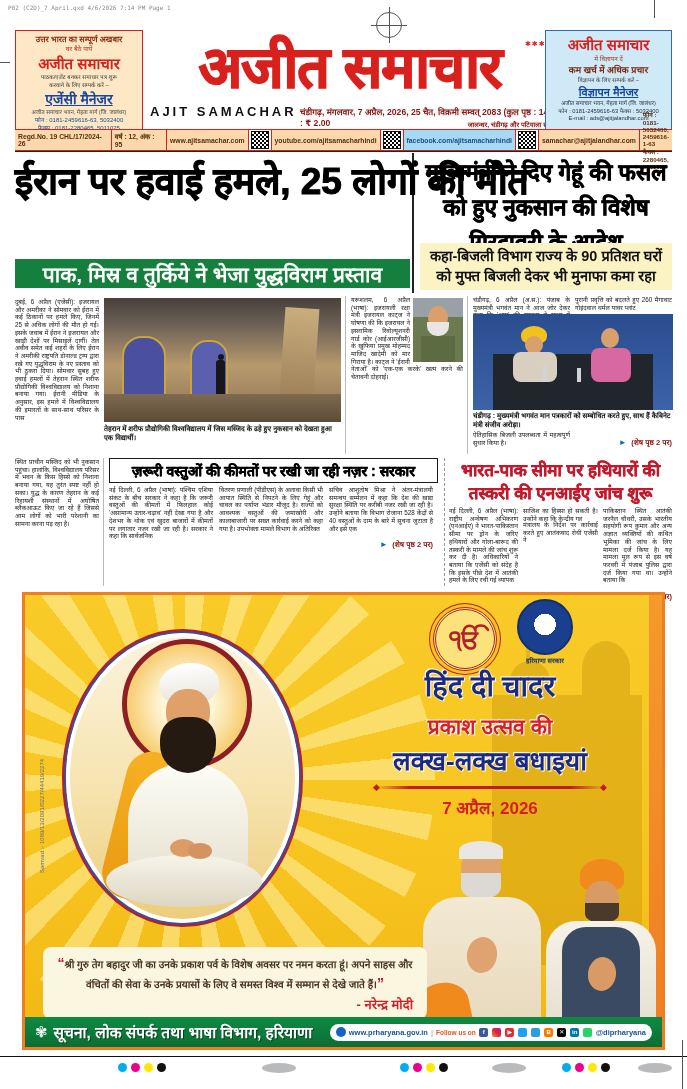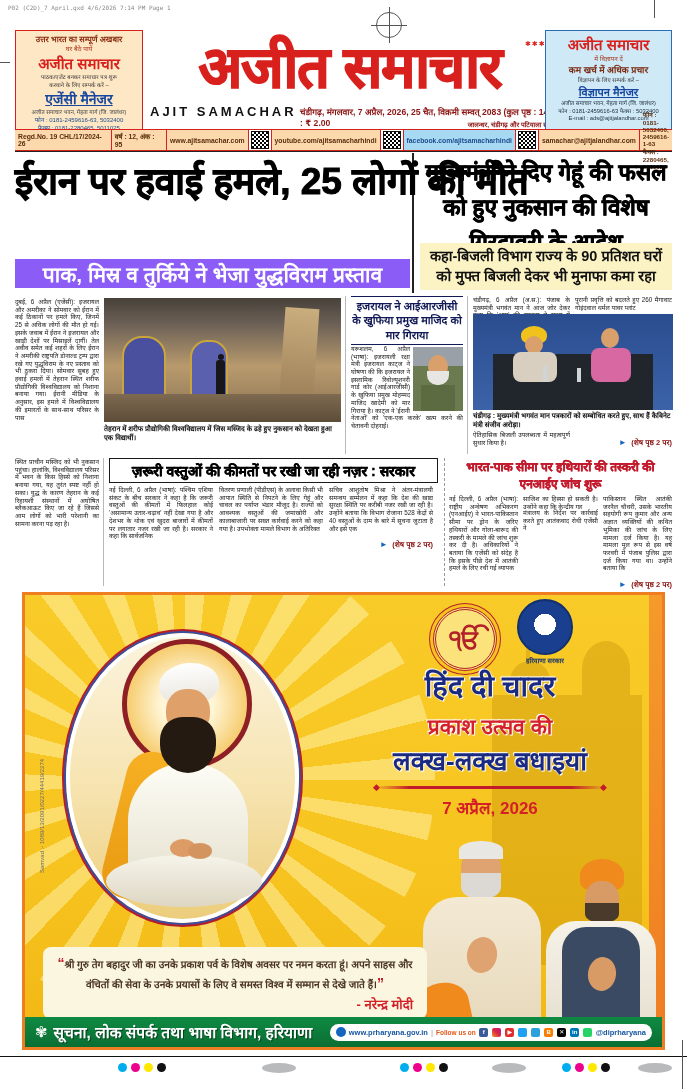--- a/index.html
+++ b/index.html
@@ -80,40 +80,39 @@
       </div>
     <div style="background:#fbd9ad;font-size:6.8px;font-weight:bold;color:#5a2d0c;display:flex;align-items:center;padding:0 3px;border-right:1px solid #d8201d;">samachar@ajitjalandhar.com</div>
     <div style="background:#fbd9ad;font-size:6.2px;font-weight:bold;color:#5a2d0c;display:flex;align-items:center;padding:0 3px;flex:1;">फोन : 0181-5032400, 2459616-1-63 फैक्स : 2280465, 5011025</div>
   </div>
 
   <div class="abs" style="left:15px;top:151px;width:657px;height:1px;background:#222;"></div>
   <div class="abs" style="left:412px;top:153px;width:1.5px;height:140px;background:#222;"></div>
 
   <div class="abs" style="left:15px;top:154px;width:395px;text-align:center;font-size:37px;font-weight:bold;color:#000;-webkit-text-stroke:1px #000;white-space:nowrap;">ईरान पर हवाई हमले, 25 लोगों की मौत</div>
 
-  <div class="abs" style="left:15px;top:259px;width:395px;height:29px;background:#8b5cf6;display:flex;align-items:center;justify-content:center;font-size:21px;font-weight:bold;color:#fff;">पाक, मिस्र व तुर्किये ने भेजा युद्धविराम प्रस्ताव</div>
+  <div class="abs" style="left:15px;top:259px;width:395px;height:29px;background:#15803d;display:flex;align-items:center;justify-content:center;font-size:21px;font-weight:bold;color:#fff;">पाक, मिस्र व तुर्किये ने भेजा युद्धविराम प्रस्ताव</div>
 
   <div class="abs" style="left:420px;top:156px;width:252px;text-align:center;font-size:22.5px;font-weight:bold;color:#000;-webkit-text-stroke:0.6px #000;line-height:1.55;">मुख्यमंत्री ने दिए गेहूं की फसल को हुए नुकसान की विशेष गिरदावरी के आदेश</div>
   <div class="abs" style="left:420px;top:243px;width:252px;background:#fcf3c4;padding:4px 4px;box-sizing:border-box;text-align:center;font-size:14.5px;font-weight:bold;color:#111;line-height:1.35;">कहा-बिजली विभाग राज्य के 90 प्रतिशत घरों को मुफ्त बिजली देकर भी मुनाफा कमा रहा</div>
 
   <div class="abs" style="left:15px;top:296px;width:657px;height:158px;">
     <div class="abs t6" style="left:0;top:2px;width:84px;height:154px;overflow:hidden;">दुबई, 6 अप्रैल (एजेंसी): इजरायल और अमरीका ने सोमवार को ईरान में कई ठिकानों पर हमले किए, जिनमें 25 से अधिक लोगों की मौत हो गई। इसके जवाब में ईरान ने इजरायल और खाड़ी देशों पर मिसाइलें दागीं। तेल अवीव समेत कई शहरों के लिए ईरान ने अमरीकी राष्ट्रपति डोनाल्ड ट्रम्प द्वारा रखे गए युद्धविराम के नए प्रस्ताव को भी ठुकरा दिया। सोमवार सुबह हुए हवाई हमलों में तेहरान स्थित शरीफ प्रौद्योगिकी विश्वविद्यालय को निशाना बनाया गया। ईरानी मीडिया के अनुसार, इस हमले में विश्वविद्यालय की इमारतों के साथ-साथ परिसर के पास</div>
 
     <div class="abs ph" style="left:89px;top:2px;width:237px;height:124px;background:linear-gradient(#47413a 0%,#6e6257 22%,#b89a6d 55%,#8a7152 100%);">
       <div class="abs" style="left:18px;top:38px;width:40px;height:66px;background:#4a4f9e;border:2px solid #caa53c;border-radius:20px 20px 0 0;"></div>
       <div class="abs" style="left:86px;top:42px;width:34px;height:60px;background:#5a5fae;border:2px solid #caa53c;border-radius:17px 17px 0 0;"></div>
       <div class="abs" style="left:178px;top:10px;width:34px;height:100px;background:linear-gradient(#c9ad7d,#9a7c55);transform:rotate(4deg);"></div>
       <div class="abs" style="left:0;top:96px;width:237px;height:28px;background:linear-gradient(#7d6a50,#5d4c38);"></div>
       <div class="abs" style="left:112px;top:62px;width:9px;height:34px;background:#17161a;border-radius:3px 3px 0 0;"></div>
       <div class="abs" style="left:114px;top:56px;width:6px;height:6px;border-radius:50%;background:#17161a;"></div>
     </div>
     <div class="abs cap" style="left:89px;top:129px;width:237px;">तेहरान में शरीफ प्रौद्योगिकी विश्वविद्यालय में जिस मस्जिद के ढहे हुए नुकसान को देखता हुआ एक विद्यार्थी।</div>
 
     <div class="abs hairL" style="left:330px;top:0;width:118px;height:158px;padding-left:5px;box-sizing:border-box;">
-      <div style="font-size:11px;font-weight:bold;color:#121a56;text-align:center;line-height:1.3;border-top:1.5px solid #121a56;border-bottom:1.5px solid #121a56;padding:2px 0;">इजरायल ने आईआरजीसी के खुफिया प्रमुख माजिद को मार गिराया</div>
       <div class="ph" style="float:right;width:50px;height:64px;margin:2px 0 2px 3px;background:linear-gradient(#9aa0a8 30%,#6b7a4f 30%);">
         <div class="abs" style="left:15px;top:8px;width:20px;height:24px;border-radius:50%;background:#d9a06c;"></div>
         <div class="abs" style="left:14px;top:24px;width:22px;height:14px;border-radius:0 0 10px 10px;background:#e8e6e2;"></div>
         <div class="abs" style="left:8px;top:38px;width:34px;height:26px;background:#5d6b42;"></div>
       </div>
       <div class="t6">यरूशलम, 6 अप्रैल (भाषा): इजरायली रक्षा मंत्री इजरायल काट्ज ने घोषणा की कि इजरायल ने इस्लामिक रिवोल्यूशनरी गार्ड कोर (आईआरजीसी) के खुफिया प्रमुख मोहम्मद माजिद खादेमी को मार गिराया है। काट्ज ने 'ईरानी नेताओं' को 'एक-एक करके' खत्म करने की चेतावनी दोहराई।</div>
     </div>
 
     <div class="abs hairL" style="left:452px;top:0;width:205px;height:158px;padding-left:5px;box-sizing:border-box;">
       <div style="display:flex;gap:5px;">
@@ -147,21 +146,21 @@
         <div class="t6" style="width:104px;">नई दिल्ली, 6 अप्रैल (भाषा): पश्चिम एशिया संकट के बीच सरकार ने कहा है कि जरूरी वस्तुओं की कीमतों में फिलहाल कोई 'असामान्य उतार-चढ़ाव' नहीं देखा गया है और देशभर के थोक एवं खुदरा बाजारों में कीमतों पर लगातार नजर रखी जा रही है। सरकार ने कहा कि सार्वजनिक</div>
         <div class="t6" style="width:104px;">वितरण प्रणाली (पीडीएस) के अलावा किसी भी आपात स्थिति से निपटने के लिए गेहूं और चावल का पर्याप्त भंडार मौजूद है। राज्यों को आवश्यक वस्तुओं की जमाखोरी और कालाबाजारी पर सख्त कार्रवाई करने को कहा गया है। उपभोक्ता मामले विभाग के अतिरिक्त</div>
         <div style="width:104px;">
           <div class="t6">सचिव आशुतोष मिश्रा ने अंतर-मंत्रालयी समन्वय सम्मेलन में कहा कि देश की खाद्य सुरक्षा स्थिति पर करीबी नजर रखी जा रही है। उन्होंने बताया कि विभाग रोजाना 528 केंद्रों से 40 वस्तुओं के दाम के बारे में सूचना जुटाता है और इसे एक</div>
           <div style="text-align:right;margin-top:1px;"><span class="arrow">►</span> <span class="more">(शेष पृष्ठ 2 पर)</span></div>
         </div>
       </div>
     </div>
 
     <div class="abs" style="left:429px;top:0;width:228px;height:128px;border-left:1px dashed #999;padding-left:4px;box-sizing:border-box;">
-      <div style="font-size:12px;font-weight:bold;color:#c21a2c;text-align:center;-webkit-text-stroke:0.4px #c21a2c;">भारत-पाक सीमा पर हथियारों की तस्करी की एनआईए जांच शुरू</div>
+      <div style="font-size:17px;font-weight:bold;color:#c21a2c;text-align:center;-webkit-text-stroke:0.4px #c21a2c;">भारत-पाक सीमा पर हथियारों की तस्करी की एनआईए जांच शुरू</div>
       <div style="display:flex;gap:5px;margin-top:3px;">
         <div class="t6" style="width:70px;">नई दिल्ली, 6 अप्रैल (भाषा): राष्ट्रीय अन्वेषण अभिकरण (एनआईए) ने भारत-पाकिस्तान सीमा पर ड्रोन के जरिए हथियारों और गोला-बारूद की तस्करी के मामले की जांच शुरू कर दी है। अधिकारियों ने बताया कि एजेंसी को संदेह है कि इसके पीछे देश में आतंकी हमले के लिए रची गई व्यापक</div>
         <div style="width:76px;">
           <div class="t6" style="height:14px;overflow:hidden;">साजिश का हिस्सा हो सकती है। उन्होंने कहा कि केन्द्रीय गृह</div>
           <div class="t6">मंत्रालय के निर्देश पर कार्रवाई करते हुए आतंकवाद रोधी एजेंसी ने</div>
         </div>
         <div style="width:70px;">
           <div class="t6">पाकिस्तान स्थित आतंकी जरनैल चौधरी, उसके भारतीय सहयोगी रूप कुमार और अन्य अज्ञात व्यक्तियों की कथित भूमिका की जांच के लिए मामला दर्ज किया है। यह मामला मूल रूप से इस वर्ष फरवरी में पंजाब पुलिस द्वारा दर्ज किया गया था। उन्होंने बताया कि</div>
           <div style="text-align:right;margin-top:1px;"><span class="arrow">►</span> <span class="more">(शेष पृष्ठ 2 पर)</span></div>
         </div>

